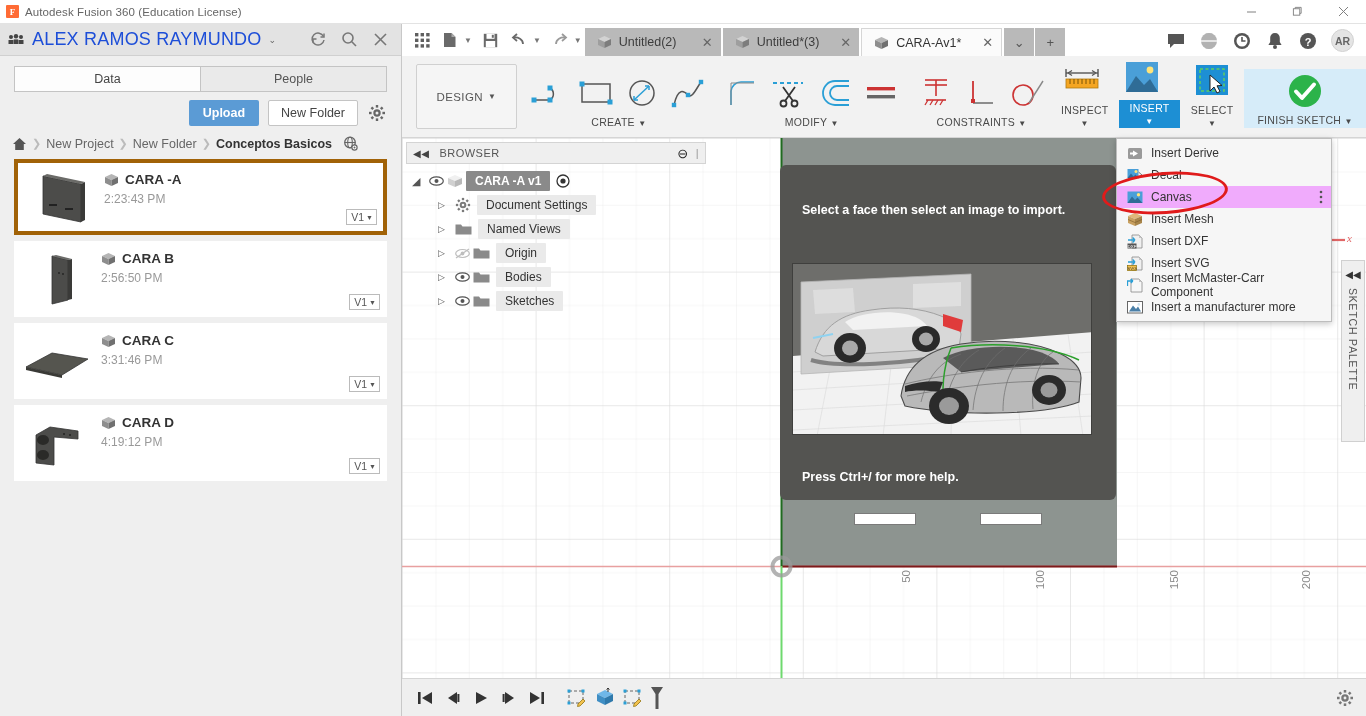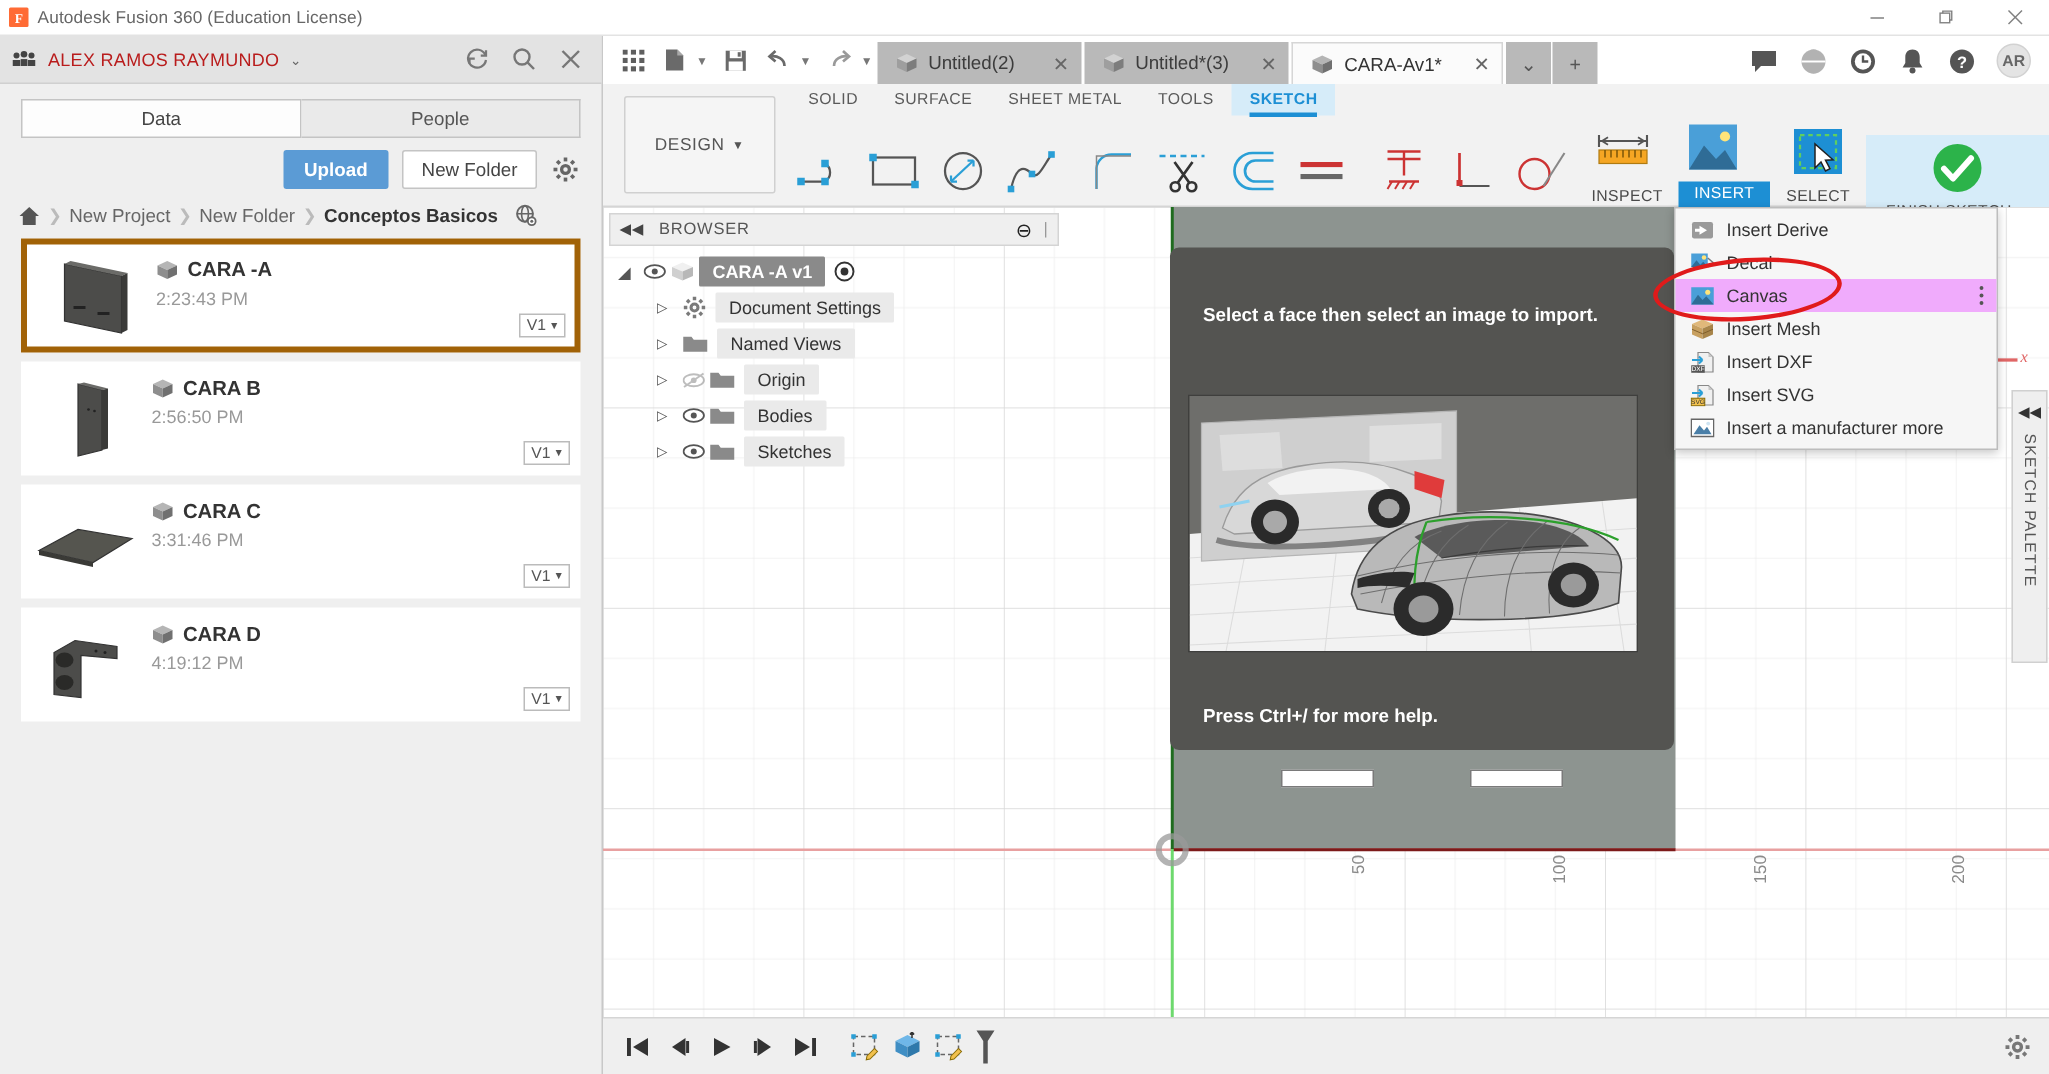--- a/index.html
+++ b/index.html
@@ -33,21 +33,21 @@
   
   .data-panel {
     position: absolute; top: 24px; left: 0; width: 402px; height: 692px;
     background: #efefef; border-right: 1px solid #c8c8c8;
   }
   .dp-header {
     height: 32px; background: #e3e3e3; display: flex; align-items: center;
     padding: 0 8px; border-bottom: 1px solid #d0d0d0;
   }
   .dp-users-icon { width: 16px; height: 14px; margin-right: 8px; position: relative; }
-  .dp-title { font-size: 12px; color: #b91c1c; letter-spacing: .2px; }
+  .dp-title { font-size: 18px; color: #1d4ed8; letter-spacing: .2px; }
   .dp-caret { margin-left: 7px; font-size: 9px; color: #666; }
   .dp-header-icons { margin-left: auto; display: flex; gap: 14px; align-items: center; padding-right: 4px; }
   .hdr-ico { width: 17px; height: 17px; color: #777; display: flex; align-items: center; justify-content: center; }
 
   .dp-tabs { display: flex; padding: 10px 14px 0 14px; }
   .dp-tab {
     flex: 1; height: 26px; border: 1px solid #c4c4c4; background: #fdfdfd;
     font-size: 12.5px; color: #444; display: flex; align-items: center;
     justify-content: center;
   }
@@ -568,27 +568,20 @@
     </div>
 
     <div class="ribbon">
 
       <div class="design-box">
         <span>DESIGN</span>
           <span style="margin-left:5px;font-size:8px">▼</span>
       </div>
 
       <div class="rgroup" style="margin-left:4px">
-        <div class="rg-tabs">
-          <div class="rg-tab">SOLID</div>
-          <div class="rg-tab">SURFACE</div>
-          <div class="rg-tab">SHEET METAL</div>
-          <div class="rg-tab">TOOLS</div>
-          <div class="rg-tab active">SKETCH</div>
-        </div>
 
         <div style="display:flex;align-items:flex-end;">
 
           <div class="rg-panel">
             <div class="rg-icons">
               <div class="ricon">
                 <svg width="40" height="30" viewBox="0 0 40 30">
                     <path d="M4,22 H20 A7,7 0 0 0 20,10" fill="none" stroke="#555" stroke-width="1.5"></path>
                     <rect x="1.5" y="19.5" width="5" height="5" fill="#2a9fd6"></rect>
                     <rect x="17.5" y="19.5" width="5" height="5" fill="#2a9fd6"></rect>
@@ -1145,20 +1138,30 @@
             <path d="M1,6 H8 M8,6 L5.6,3.6 M8,6 L5.6,8.4" stroke="#2a9fd6" stroke-width="1.4" fill="none"></path>
             <rect x="0.5" y="9.5" width="9" height="5" fill="#f2c14e" stroke="#8a6d06" stroke-width="0.7"></rect>
             <text x="5" y="13.6" font-size="4.4" fill="#333" text-anchor="middle" font-family="Liberation Sans">SVG</text>
           </svg>
       </span>
       <span>Insert SVG</span>
     </div>
     <div class="mi">
       <span class="mi-ico">
         <svg width="16" height="15" viewBox="0 0 16 15">
+            <path d="M4,1 H12 L15,4 V14 H4 Z" fill="#f7f7f7" stroke="#888" stroke-width="0.8"></path>
+            <path d="M12,1 L15,4 H12 Z" fill="#c6c6c6"></path>
+            <path d="M0.5,8 L0.5,3 L6,3 M6,3 L3.8,1 M6,3 L3.8,5" stroke="#2a9fd6" stroke-width="1.3" fill="none"></path>
+          </svg>
+      </span>
+      <span>Insert McMaster-Carr Component</span>
+    </div>
+    <div class="mi">
+      <span class="mi-ico">
+        <svg width="16" height="15" viewBox="0 0 16 15">
             <rect x="0.5" y="1.5" width="15" height="11.5" fill="#fff" stroke="#666" stroke-width="1"></rect>
             <polygon points="2,11.5 6,5.5 9,9 11,6.5 14,11.5" fill="#4a7fa8"></polygon>
             <circle cx="11.8" cy="4.4" r="1.3" fill="#cfe4f2"></circle>
           </svg>
       </span>
       <span>Insert a manufacturer more</span>
     </div>
   </div>
 
   <div class="red-ellipse"></div>

